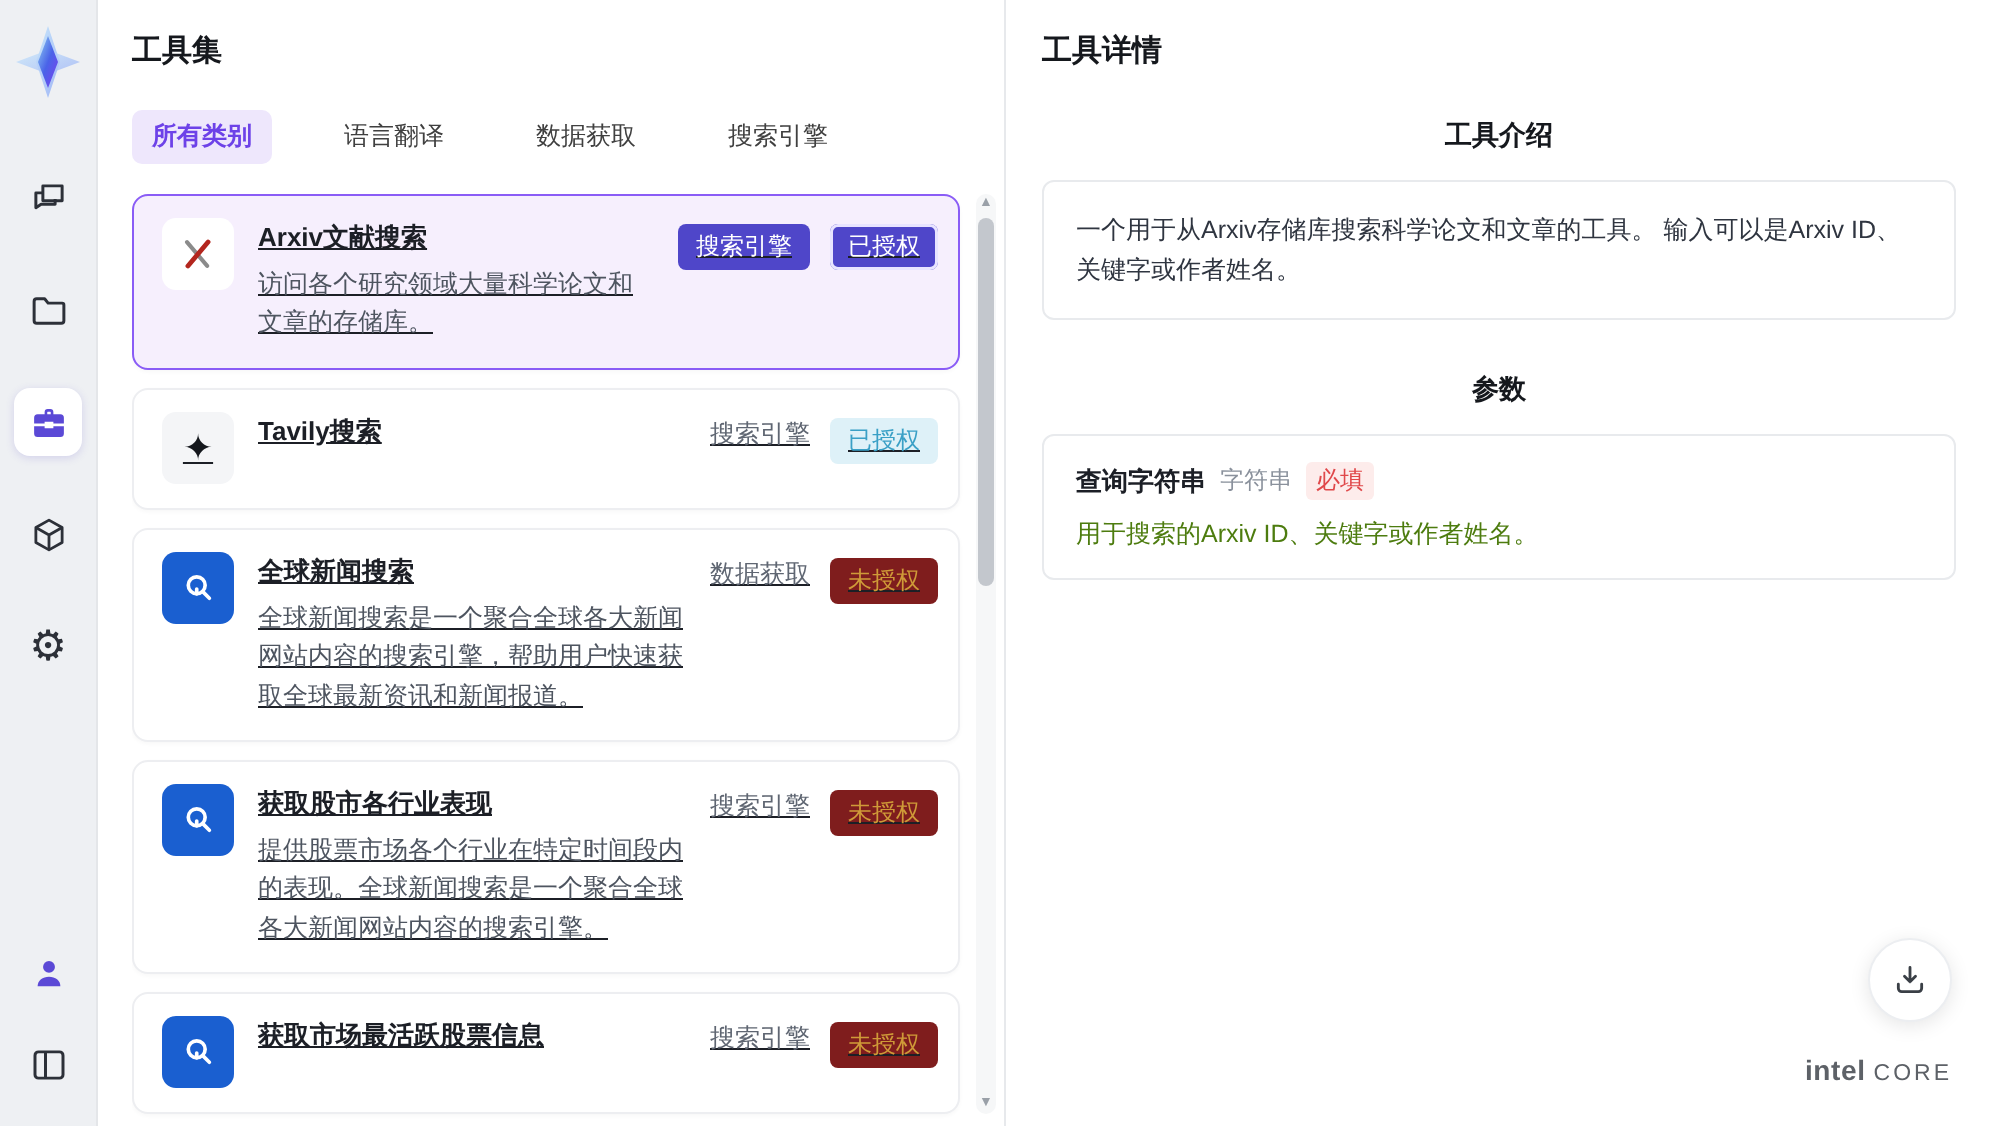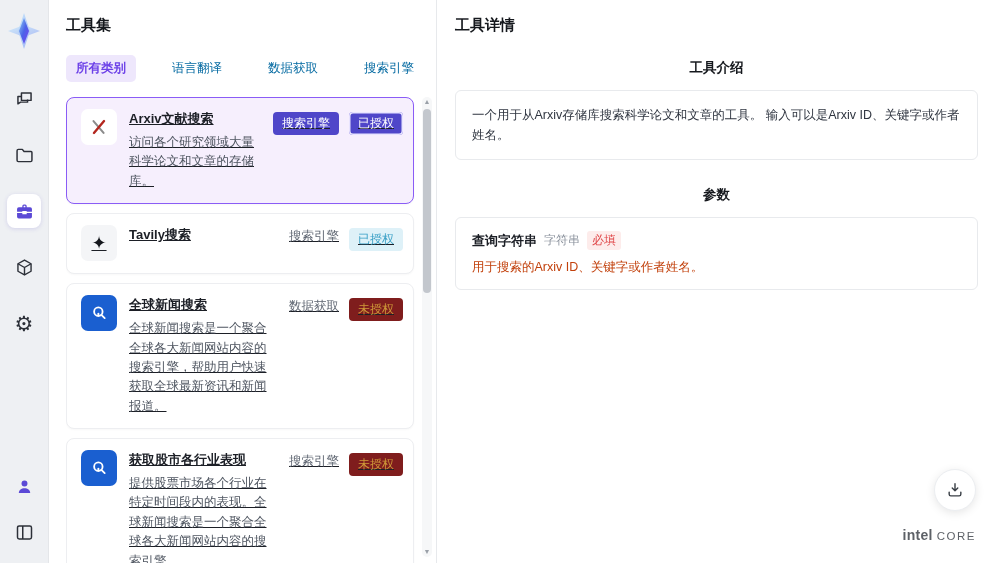--- a/index.html
+++ b/index.html
@@ -16,25 +16,25 @@
   .rail-btn svg { width:21px; height:21px; }
   .rail-btn.active { background:#fff; box-shadow:0 1px 4px rgba(90,70,200,.18); color:#5b49d6; }
   .rail-bottom { margin-top:auto; margin-bottom:14px; display:flex; flex-direction:column; align-items:center; gap:12px; }
   .gear-glyph { font-size:21px; line-height:1; color:#2c3038; }
 
   
   .main { position:absolute; left:48px; top:0; right:0; bottom:0; background:#fff;
     border-left:1px solid #e4e6e9; display:flex; }
 
   
-  .list-pane { width:388px; flex:none; border-right:1px solid #e7e9ec; padding:16px 0 0 17px;
+  .list-pane { width:454px; flex:none; border-right:1px solid #e7e9ec; padding:16px 0 0 17px;
     display:flex; flex-direction:column; position:relative; }
   .pane-title { font-size:15px; font-weight:bold; color:#15181d; margin-bottom:20px; }
   .tabs { display:flex; align-items:center; gap:26px; margin-bottom:15px; padding-right:24px; }
-  .tab { font-size:12.5px; color:#0369a1; padding:5px 10px; border-radius:5px; cursor:pointer; white-space:nowrap; }
+  .tab { font-size:12.5px; color:#404040; padding:5px 10px; border-radius:5px; cursor:pointer; white-space:nowrap; }
   .tab.active { color:#6d42e8; background:#eee7fc; font-weight:bold; }
 
   .cards-wrap { position:relative; flex:1; overflow:hidden; padding-right:22px;text-decoration:underline; }
   .cards { display:flex; flex-direction:column; gap:9px; }
   .card { display:flex; gap:12px; padding:11px 10px 12px 14px; border:1px solid #edeef1;
     border-radius:8px; background:#fff; box-shadow:0 1px 2px rgba(20,24,40,.03); cursor:pointer; }
   .card.selected { background:#f6effd; border:1.5px solid #8a5cf6; }
   .card-icon { width:36px; height:36px; border-radius:7px; flex:none; display:flex;
     align-items:center; justify-content:center; }
   .card-icon svg { width:22px; height:22px; }
@@ -67,21 +67,21 @@
   .detail-pane { flex:1; padding:16px 22px 0 18px; }
   .section-h { font-size:13.5px; font-weight:bold; color:#15181d; margin-bottom:13px;text-align:center; }
   .detail-title { font-size:15px; font-weight:bold; color:#15181d; margin-bottom:24px; }
   .info-box { border:1px solid #e8eaed; border-radius:6px; background:#fff;
     padding:14px 16px; font-size:12.5px; color:#2f3540; line-height:1.6; margin-bottom:26px; }
   .param-box { border:1px solid #e8eaed; border-radius:6px; background:#fff; padding:13px 16px; }
   .param-head { display:flex; align-items:center; gap:7px; margin-bottom:9px; }
   .param-name { font-size:13px; font-weight:bold; color:#1c1f26; }
   .param-type { font-size:12px; color:#8a919c; }
   .param-required { font-size:12px; color:#e0484a; background:#fdeceb; padding:1px 5px; border-radius:3px; }
-  .param-desc { font-size:12.5px; color:#c2410c; }
+  .param-desc { font-size:12.5px; color:#4d7c0f; }
 
   
   .fab { position:absolute; right:24px; bottom:52px; width:42px; height:42px; border-radius:50%;
     background:#fff; border:1px solid #eceef1; box-shadow:0 2px 10px rgba(0,0,0,.10);
     display:flex; align-items:center; justify-content:center; cursor:pointer; }
   .fab svg { width:20px; height:20px; }
   .watermark { position:absolute; right:24px; bottom:20px; color:#41464d; opacity:.85;
     display:flex; align-items:baseline; gap:4px; }
   .wm-intel { font-size:14px; font-weight:bold; letter-spacing:.3px; }
   .wm-core { font-size:11.5px; letter-spacing:1.5px; }

